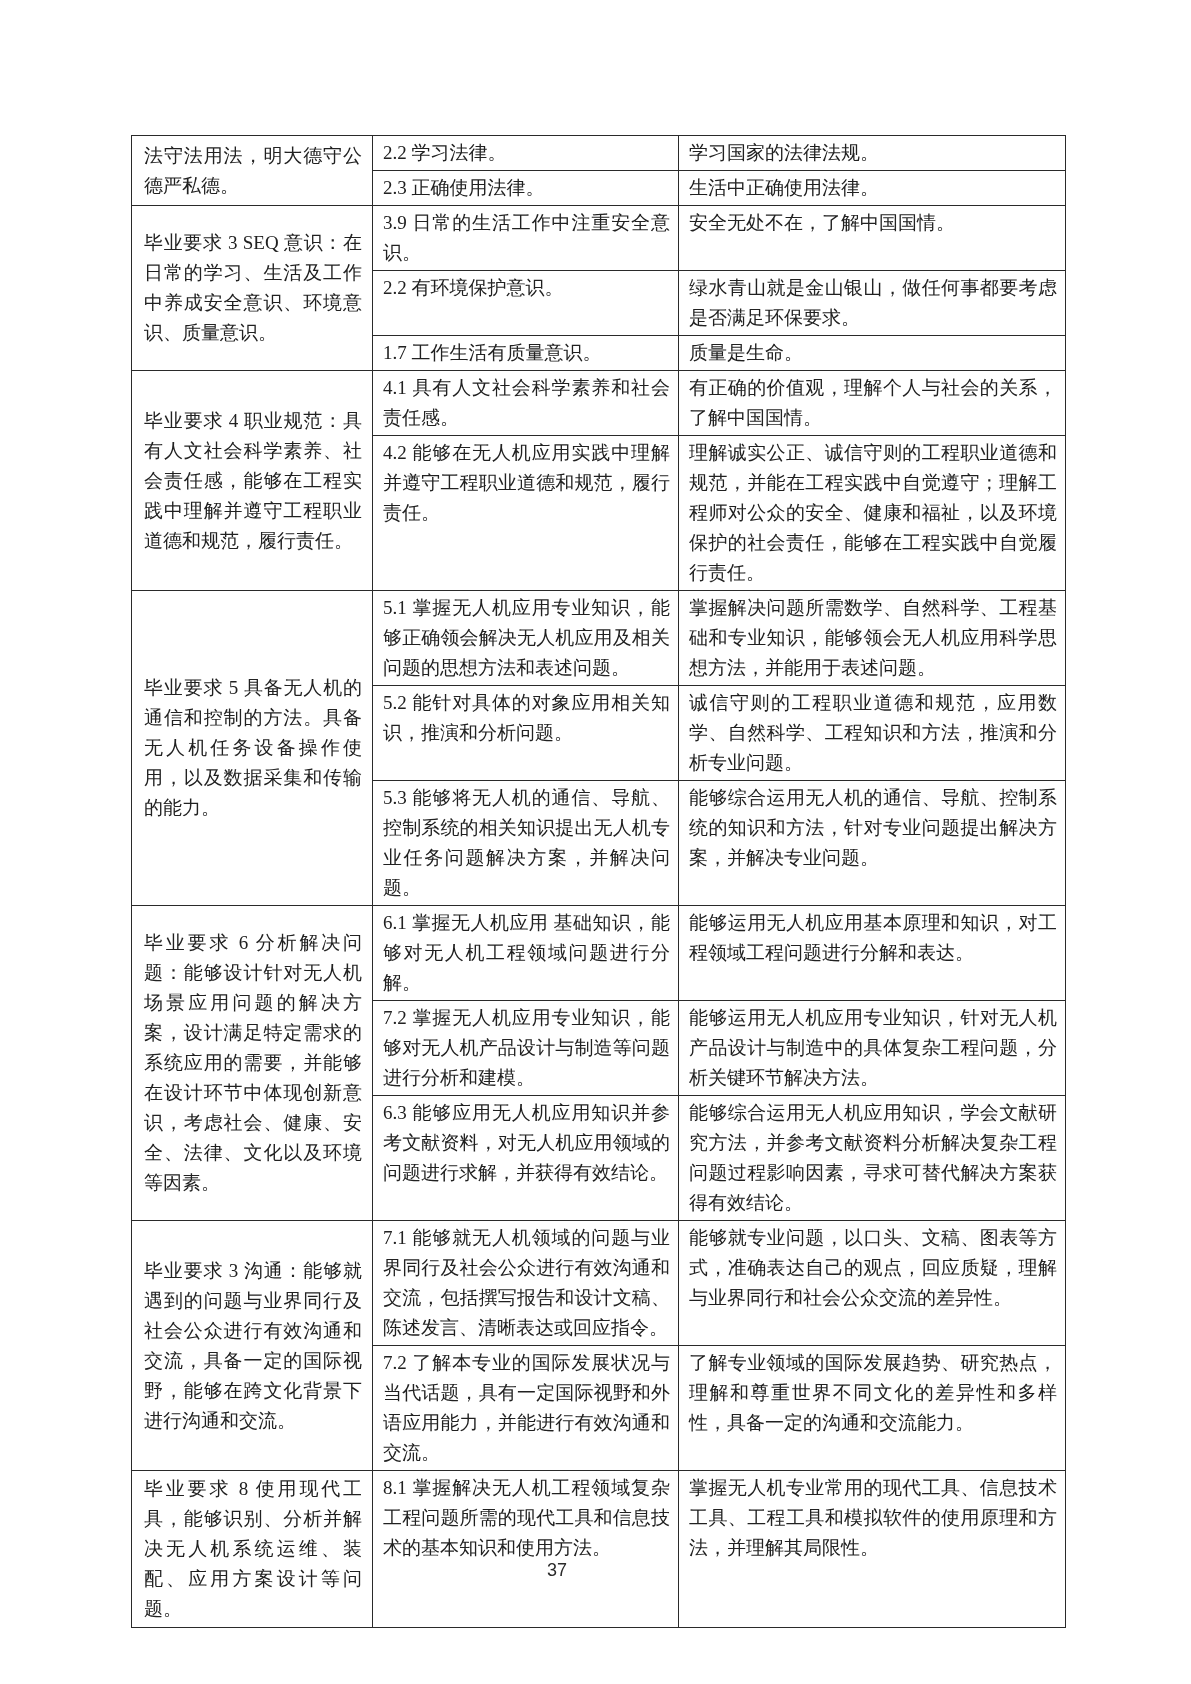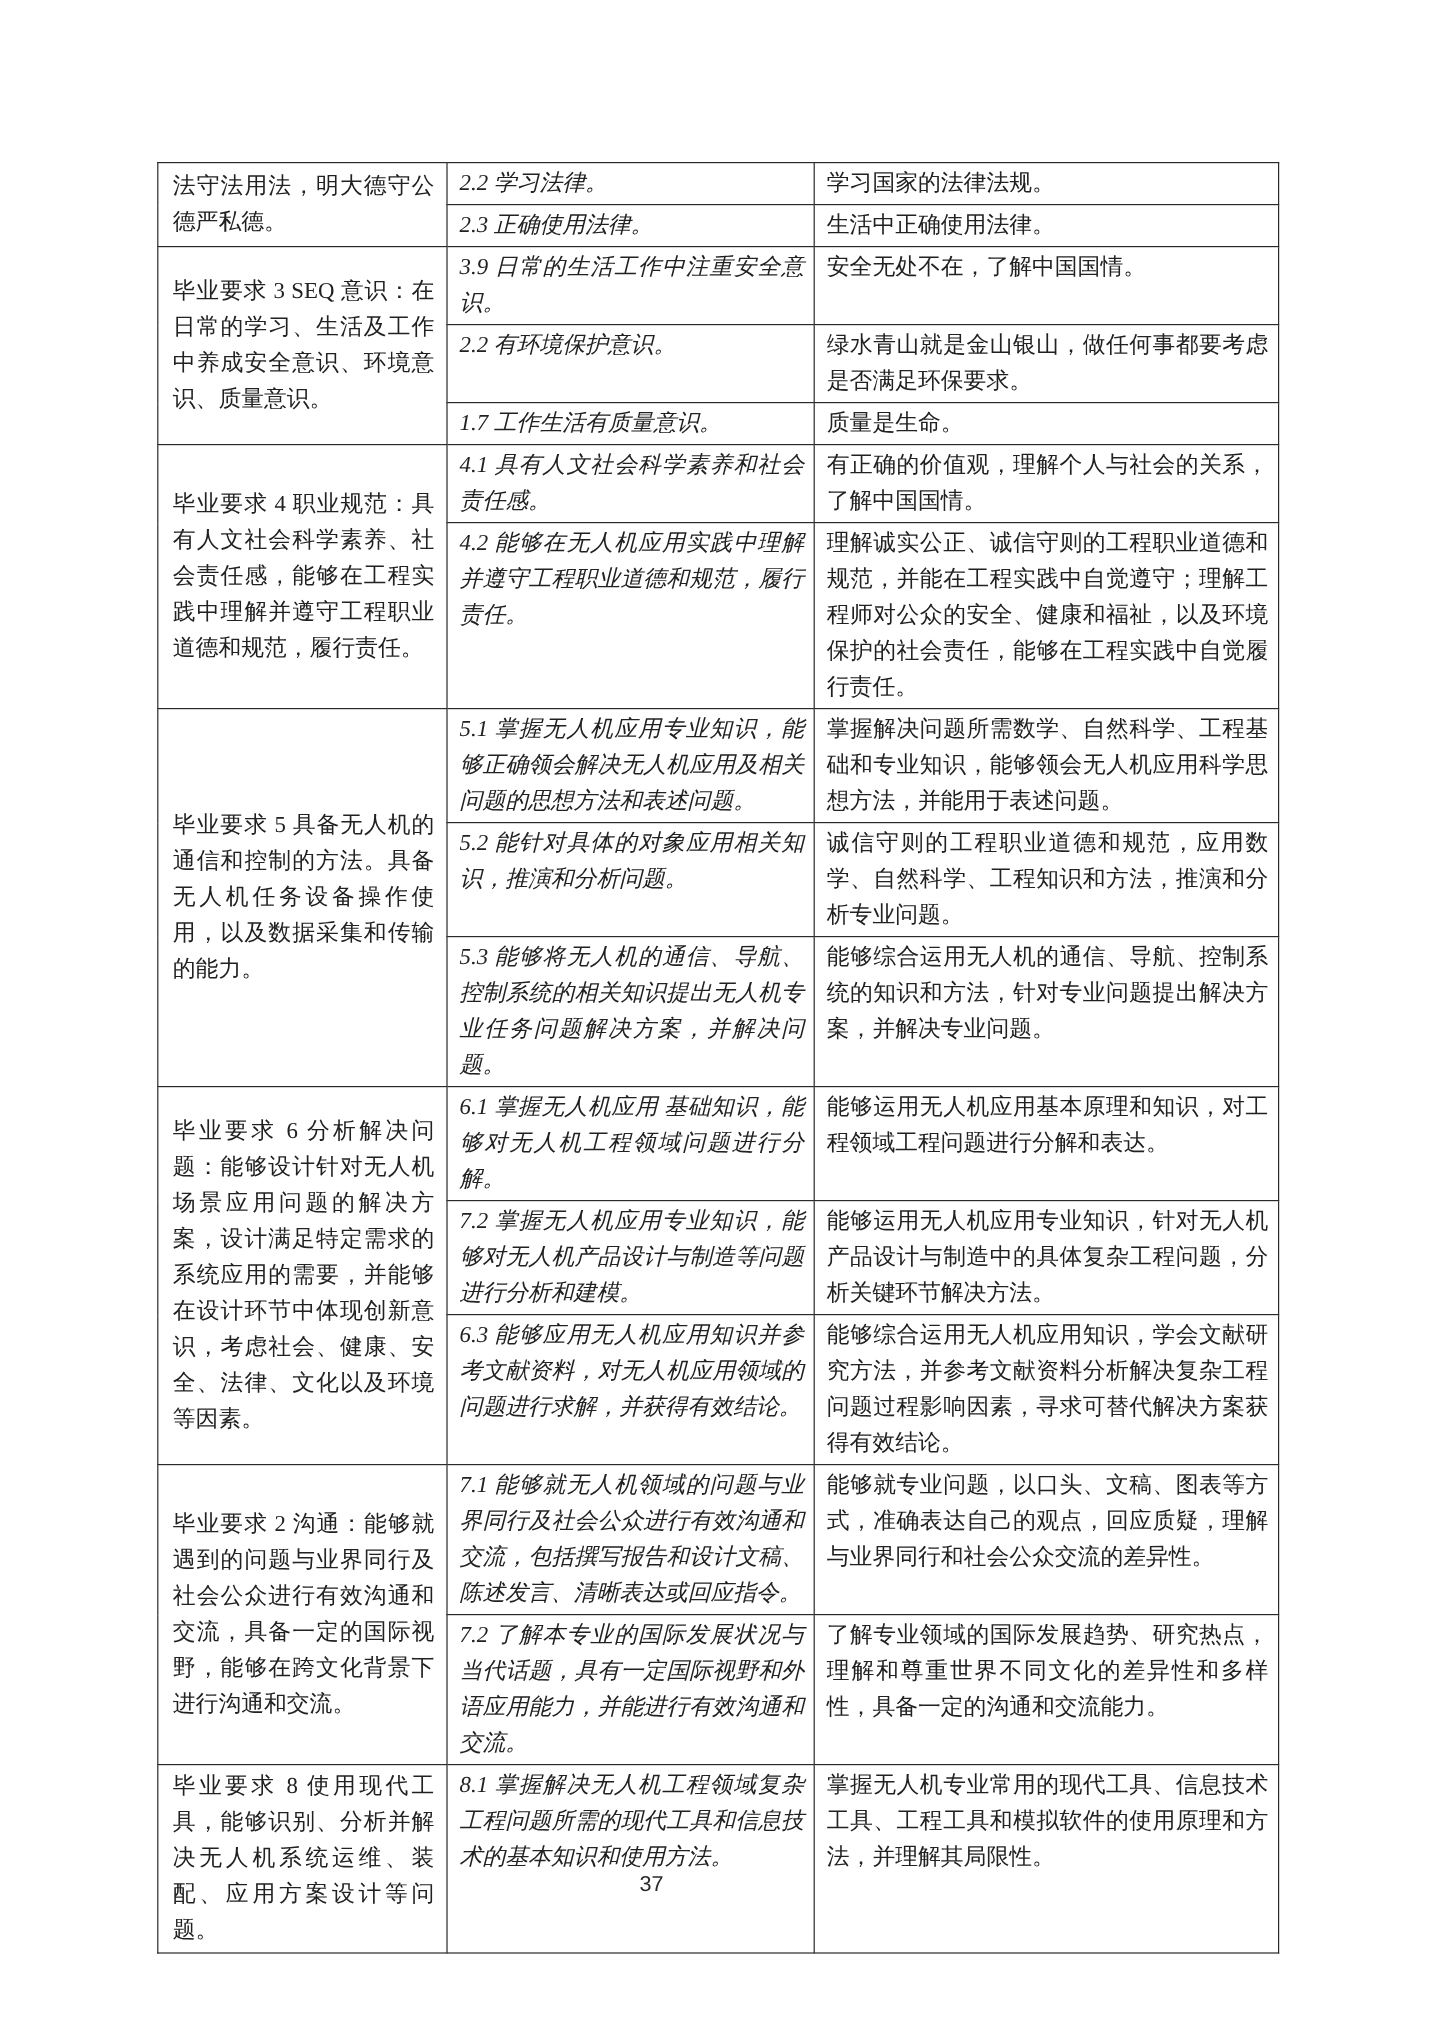--- a/index.html
+++ b/index.html
@@ -31,31 +31,30 @@
     word-break: break-all;
     box-sizing: border-box;
   }
   td.req-cell {
     vertical-align: middle;
     padding: 3px 10px 3px 12px;
   }
   td.ind-cell {
     vertical-align: top;
     padding: 2px 8px 2px 10px;
-    font-style: italic;
   }
   td.obs-cell {
     vertical-align: top;
     padding: 2px 8px 2px 10px;
     margin-top: 16px;
   }
   .page-number {
     position: absolute;
     top: 1560px;
-    left: 4px;
+    left: 18px;
     width: 100%;
     text-align: center;
     font-size: 18px;
     color: #2a2a2a;
     font-family: "Liberation Sans", "DejaVu Sans", sans-serif;
   }
 </style>
 </head>
 <body>
 
@@ -119,21 +118,21 @@
         </tr>
         <tr style="height: 88px;">
           <td class="ind-cell">7.2 掌握无人机应用专业知识，能够对无人机产品设计与制造等问题进行分析和建模。</td>
           <td class="obs-cell">能够运用无人机应用专业知识，针对无人机产品设计与制造中的具体复杂工程问题，分析关键环节解决方法。</td>
         </tr>
         <tr style="height: 118px;">
           <td class="ind-cell">6.3 能够应用无人机应用知识并参考文献资料，对无人机应用领域的问题进行求解，并获得有效结论。</td>
           <td class="obs-cell">能够综合运用无人机应用知识，学会文献研究方法，并参考文献资料分析解决复杂工程问题过程影响因素，寻求可替代解决方案获得有效结论。</td>
         </tr>
         <tr style="height: 118px;">
-          <td rowspan="2" class="req-cell">毕业要求 2 沟通：能够就遇到的问题与业界同行及社会公众进行有效沟通和交流，具备一定的国际视野，能够在跨文化背景下进行沟通和交流。</td>
+          <td rowspan="2" class="req-cell">毕业要求 3 沟通：能够就遇到的问题与业界同行及社会公众进行有效沟通和交流，具备一定的国际视野，能够在跨文化背景下进行沟通和交流。</td>
           <td class="ind-cell">7.1 能够就无人机领域的问题与业界同行及社会公众进行有效沟通和交流，包括撰写报告和设计文稿、陈述发言、清晰表达或回应指令。</td>
           <td class="obs-cell">能够就专业问题，以口头、文稿、图表等方式，准确表达自己的观点，回应质疑，理解与业界同行和社会公众交流的差异性。</td>
         </tr>
         <tr style="height: 100px;">
           <td class="ind-cell">7.2 了解本专业的国际发展状况与当代话题，具有一定国际视野和外语应用能力，并能进行有效沟通和交流。</td>
           <td class="obs-cell">了解专业领域的国际发展趋势、研究热点，理解和尊重世界不同文化的差异性和多样性，具备一定的沟通和交流能力。</td>
         </tr>
         <tr style="height: 145px;">
           <td rowspan="1" class="req-cell">毕业要求 8 使用现代工具，能够识别、分析并解决无人机系统运维、装配、应用方案设计等问题。</td>
           <td class="ind-cell">8.1 掌握解决无人机工程领域复杂工程问题所需的现代工具和信息技术的基本知识和使用方法。</td>

